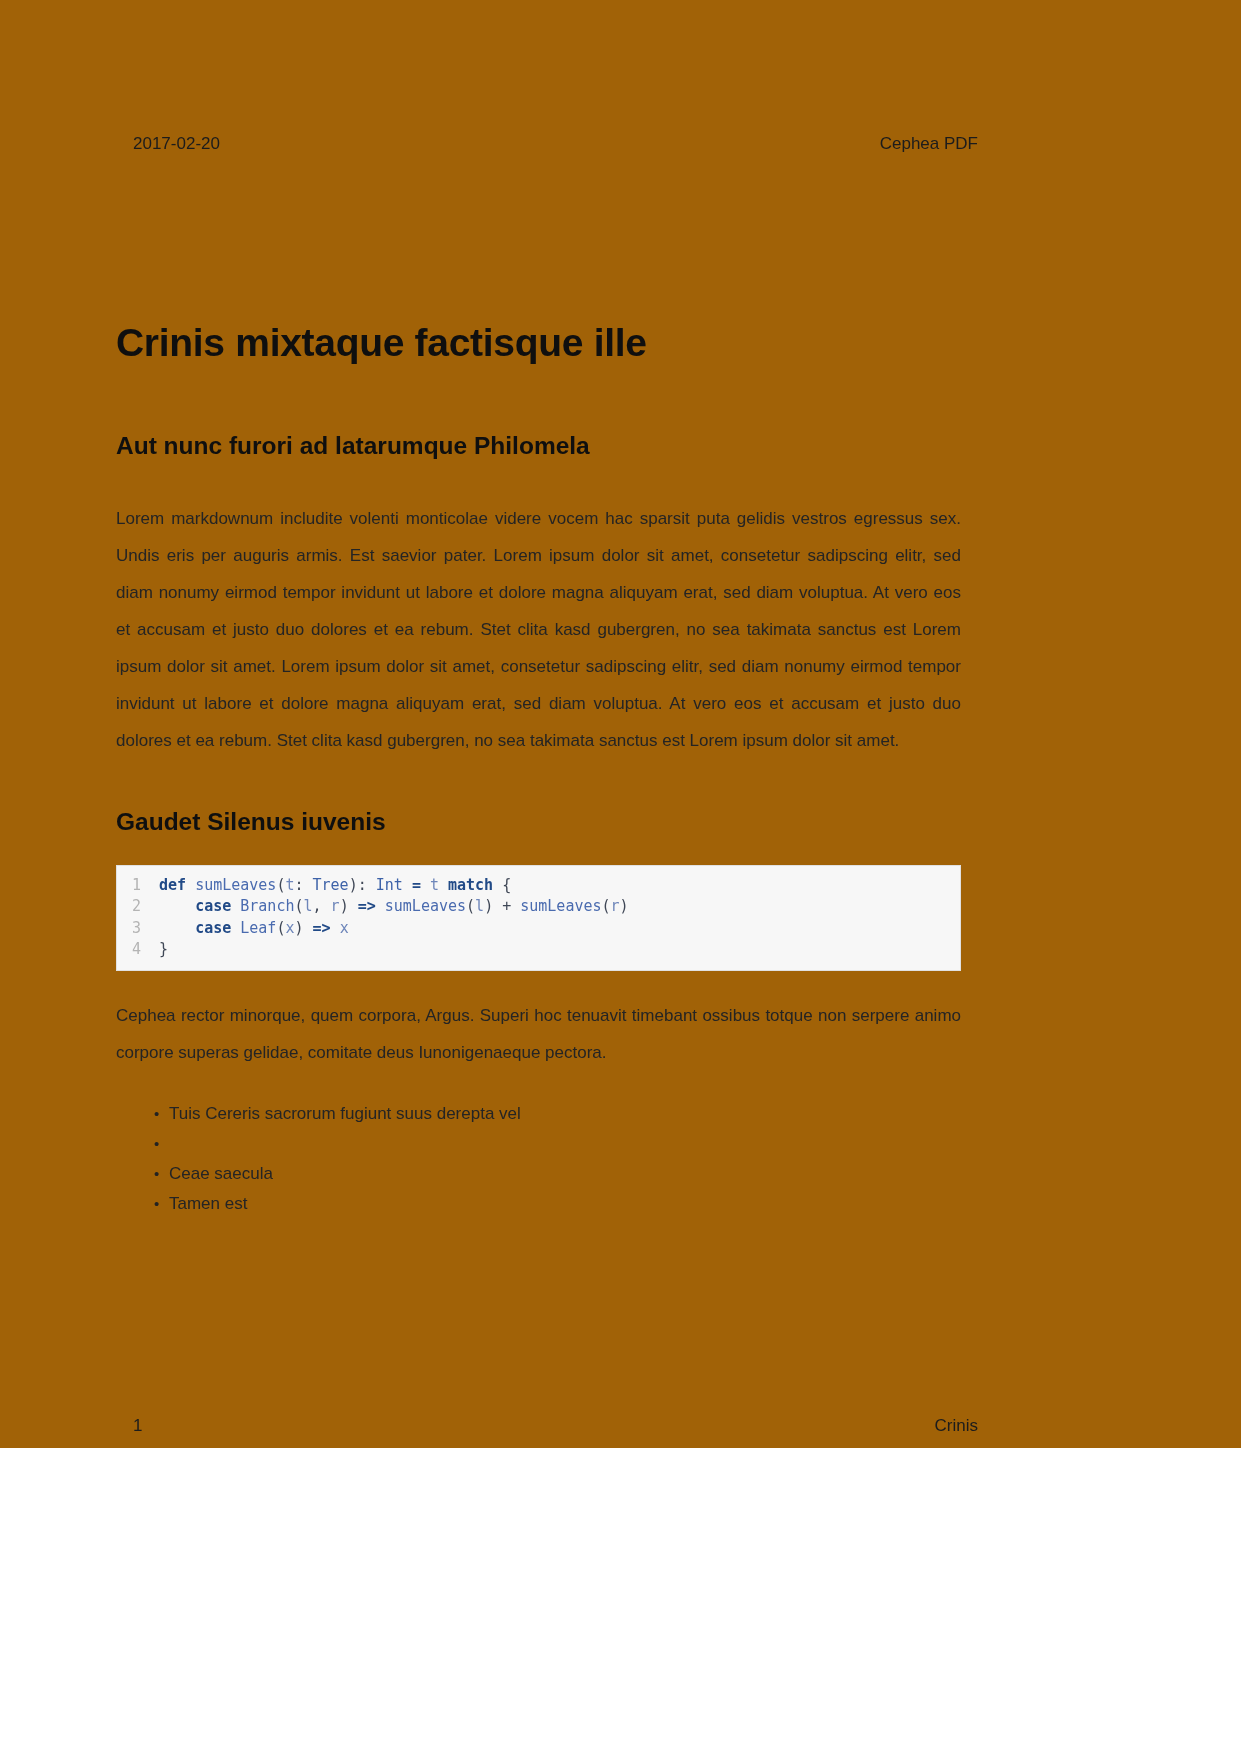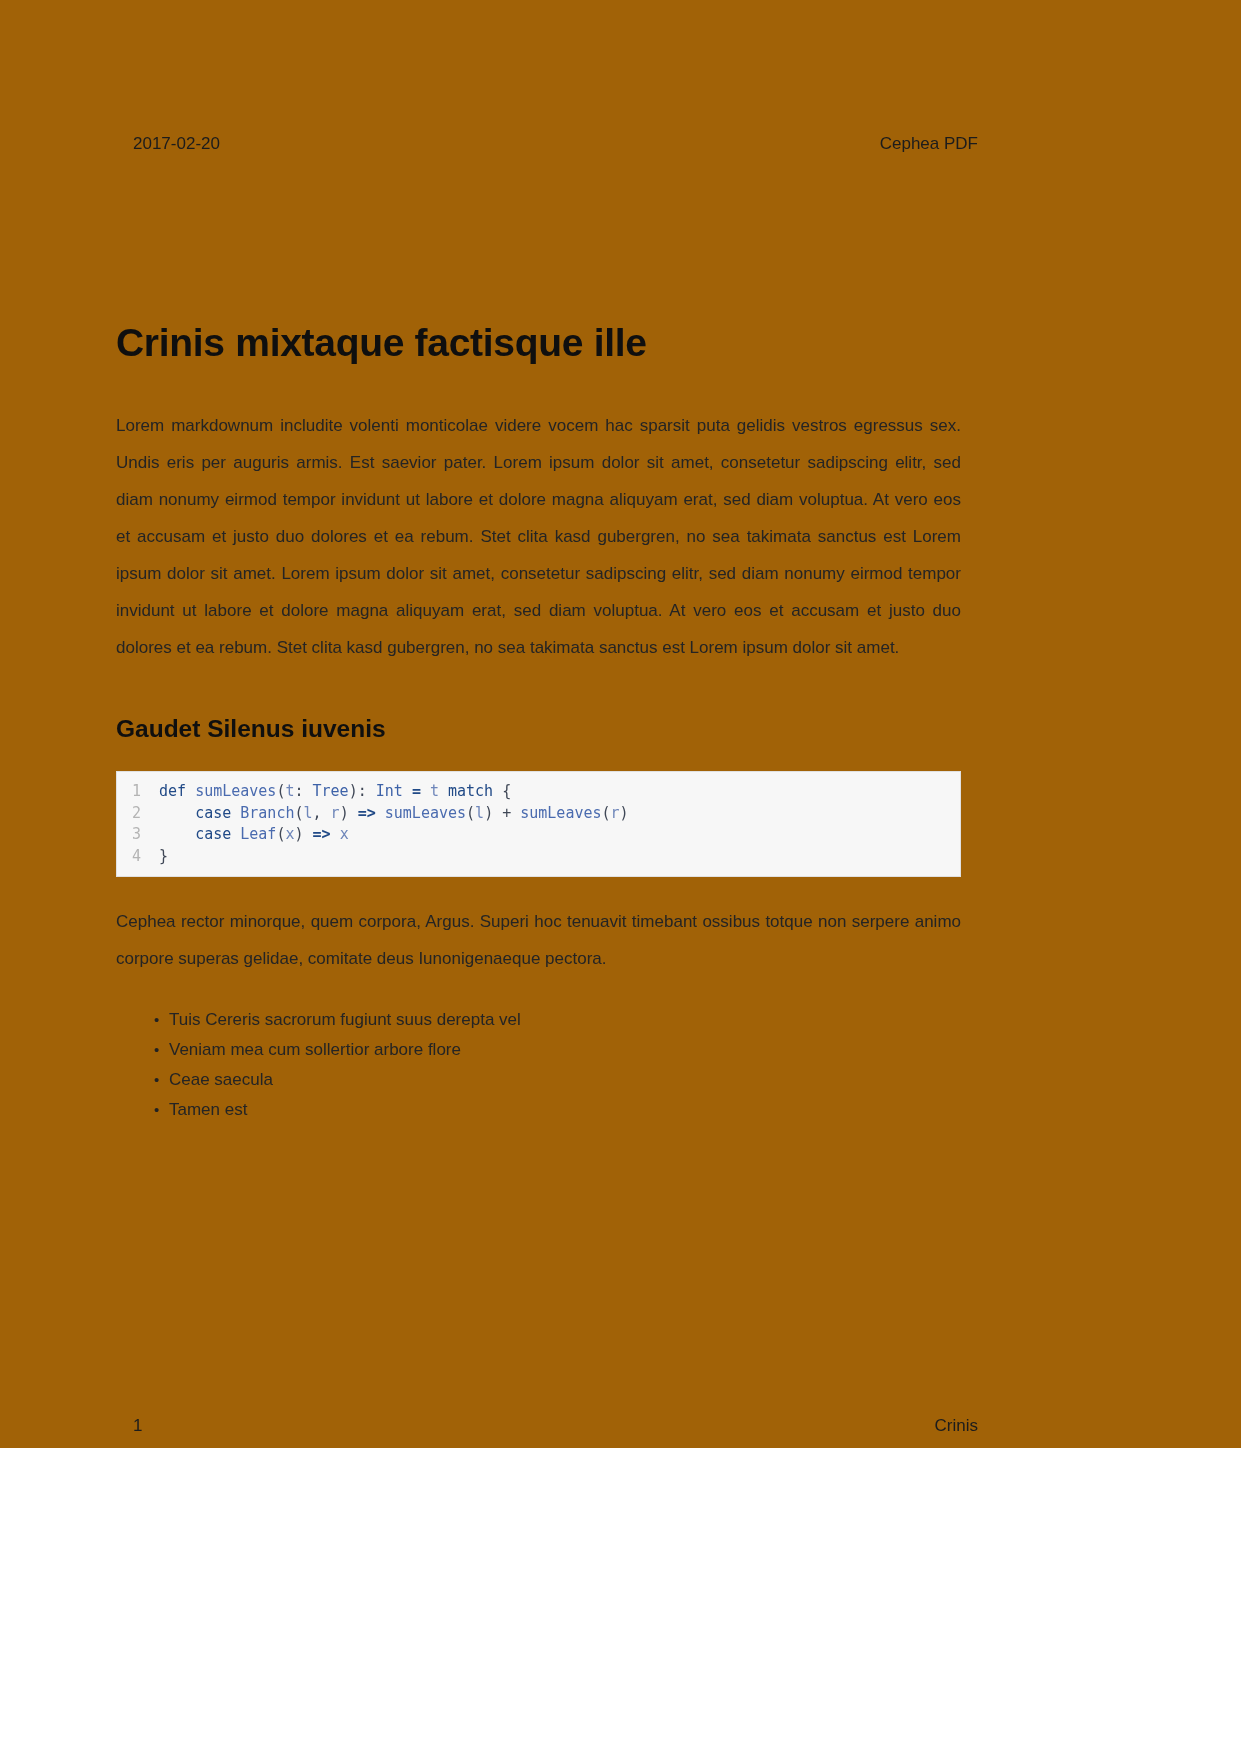--- a/index.html
+++ b/index.html
@@ -65,21 +65,21 @@
   }
   .code-line { display: flex; white-space: pre; }
   .line-number {
     flex: none;
     width: 42px;
     text-align: right;
     padding-right: 18px;
     color: var(--line-number, #b4b4b4);
   }
   .code-text { white-space: pre; color: var(--plain, #3f4756); }
-  .tok-kw { color: var(--keyword, #214a87); font-weight: 400; text-align: right; }
+  .tok-kw { color: var(--keyword, #214a87); font-weight: 700; text-align: right; }
   .tok-op { color: var(--keyword, #214a87); font-weight: 700; }
   .tok-fn { color: var(--function, #4a6baf); }
   .tok-dt { color: var(--type, #3d62a8); }
   .tok-va { color: var(--variable, #6e86ba); }
   .tok-pl { color: var(--plain, #3f4756); }
   .bullet-list {
     margin-top: 28px;
     list-style: none;
     padding-left: 38px;
     font-size: 17px;
@@ -94,41 +94,41 @@
 <div class="page">
 
   <header class="page-header">
     <span>2017-02-20</span>
     <span>Cephea PDF</span>
   </header>
 
   <main class="content">
     <h1 class="doc-title">Crinis mixtaque factisque ille</h1>
 
+    <h2 class="section-heading h2-first">Aut nunc furori ad latarumque Philomela</h2>
     <p class="para">Lorem markdownum includite volenti monticolae videre vocem hac sparsit puta gelidis vestros egressus sex. Undis eris per auguris armis. Est saevior pater. Lorem ipsum dolor sit amet, consetetur sadipscing elitr, sed diam nonumy eirmod tempor invidunt ut labore et dolore magna aliquyam erat, sed diam voluptua. At vero eos et accusam et justo duo dolores et ea rebum. Stet clita kasd gubergren, no sea takimata sanctus est Lorem ipsum dolor sit amet. Lorem ipsum dolor sit amet, consetetur sadipscing elitr, sed diam nonumy eirmod tempor invidunt ut labore et dolore magna aliquyam erat, sed diam voluptua. At vero eos et accusam et justo duo dolores et ea rebum. Stet clita kasd gubergren, no sea takimata sanctus est Lorem ipsum dolor sit amet.</p>
 
     <h2 class="section-heading h2-second">Gaudet Silenus iuvenis</h2>
 
     <div class="code-block">
         <div class="code-line"><span class="line-number">1</span><span class="code-text"><span class="tok-kw">def</span><span class="tok-pl"> </span><span class="tok-fn">sumLeaves</span><span class="tok-pl">(</span><span class="tok-va">t</span><span class="tok-pl">: </span><span class="tok-dt">Tree</span><span class="tok-pl">): </span><span class="tok-dt">Int</span><span class="tok-pl"> </span><span class="tok-op">=</span><span class="tok-pl"> </span><span class="tok-va">t</span><span class="tok-pl"> </span><span class="tok-kw">match</span><span class="tok-pl"> {</span></span></div>
         <div class="code-line"><span class="line-number">2</span><span class="code-text"><span class="tok-pl">    </span><span class="tok-kw">case</span><span class="tok-pl"> </span><span class="tok-fn">Branch</span><span class="tok-pl">(</span><span class="tok-va">l</span><span class="tok-pl">, </span><span class="tok-va">r</span><span class="tok-pl">) </span><span class="tok-op">=&gt;</span><span class="tok-pl"> </span><span class="tok-fn">sumLeaves</span><span class="tok-pl">(</span><span class="tok-va">l</span><span class="tok-pl">) + </span><span class="tok-fn">sumLeaves</span><span class="tok-pl">(</span><span class="tok-va">r</span><span class="tok-pl">)</span></span></div>
         <div class="code-line"><span class="line-number">3</span><span class="code-text"><span class="tok-pl">    </span><span class="tok-kw">case</span><span class="tok-pl"> </span><span class="tok-fn">Leaf</span><span class="tok-pl">(</span><span class="tok-va">x</span><span class="tok-pl">) </span><span class="tok-op">=&gt;</span><span class="tok-pl"> </span><span class="tok-va">x</span></span></div>
         <div class="code-line"><span class="line-number">4</span><span class="code-text"><span class="tok-pl">}</span></span></div>
       </div>
 
     <p class="para para-after-code">Cephea rector minorque, quem corpora, Argus. Superi hoc tenuavit timebant ossibus totque non serpere animo corpore superas gelidae, comitate deus Iunonigenaeque pectora.</p>
 
     <ul class="bullet-list">
         <li>
           <span class="bullet">•</span>
           <span class="li-text">Tuis Cereris sacrorum fugiunt suus derepta vel</span>
         </li>
         <li>
           <span class="bullet">•</span>
-          <span class="li-text">Veniam mea cum sollertior arbore flore</span>
         </li>
         <li>
           <span class="bullet">•</span>
           <span class="li-text">Ceae saecula</span>
         </li>
         <li>
           <span class="bullet">•</span>
           <span class="li-text">Tamen est</span>
         </li>
       </ul>

